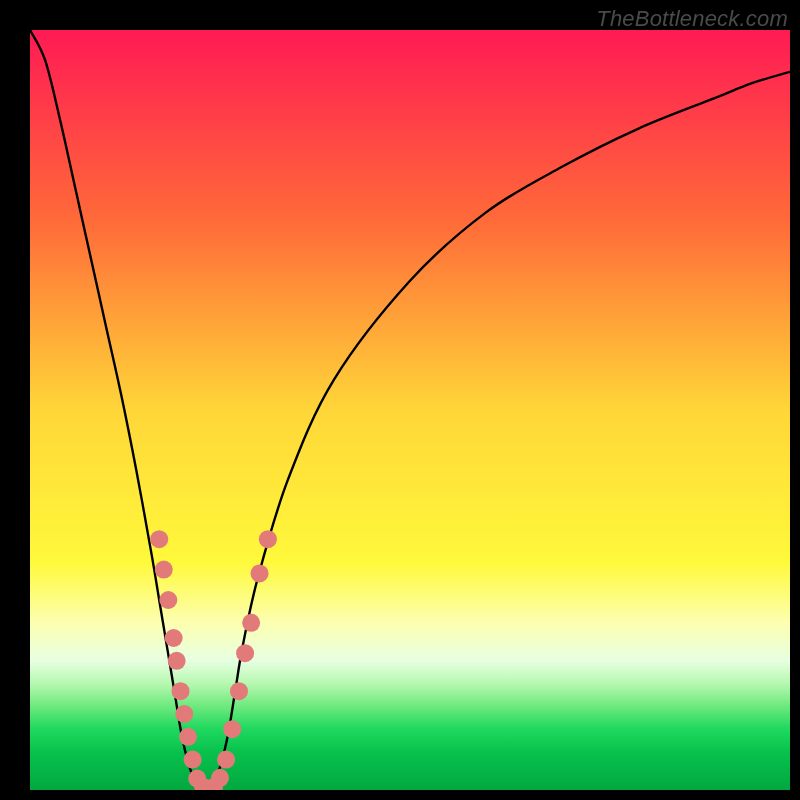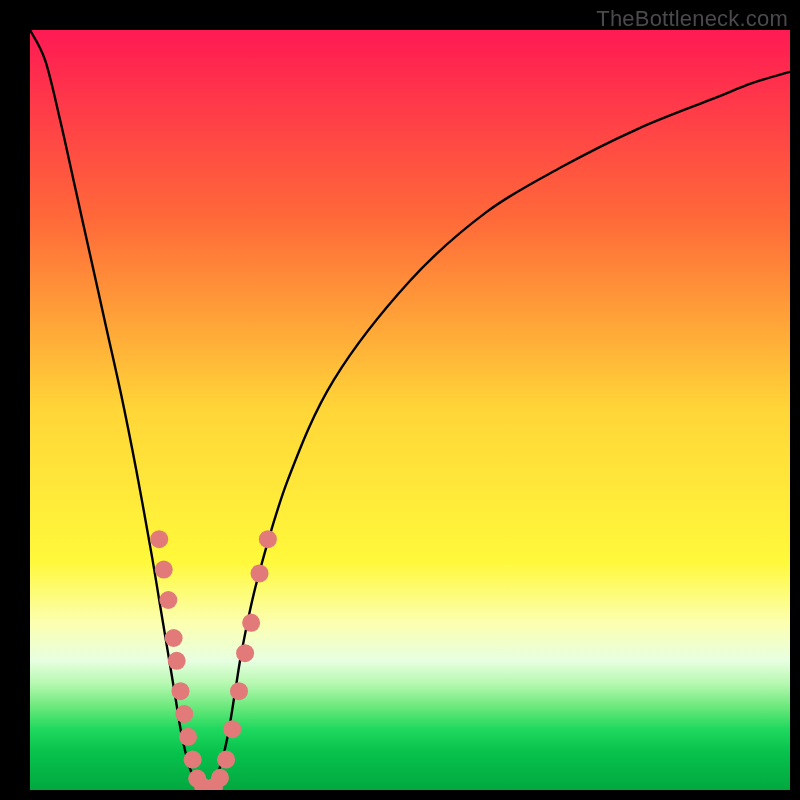--- a/index.html
+++ b/index.html
@@ -27,20 +27,21 @@
   }
   .watermark {
     position: absolute;
     top: 6px;
     right: 12px;
     color: #4a4a4a;
     font-size: 22px;
     font-weight: 500;
     letter-spacing: 0.2px;
     user-select: none;
+    font-style: italic;
   }
   svg {
     display: block;
     width: 760px;
     height: 760px;
   }
 </style>
 </head>
 <body>
 

